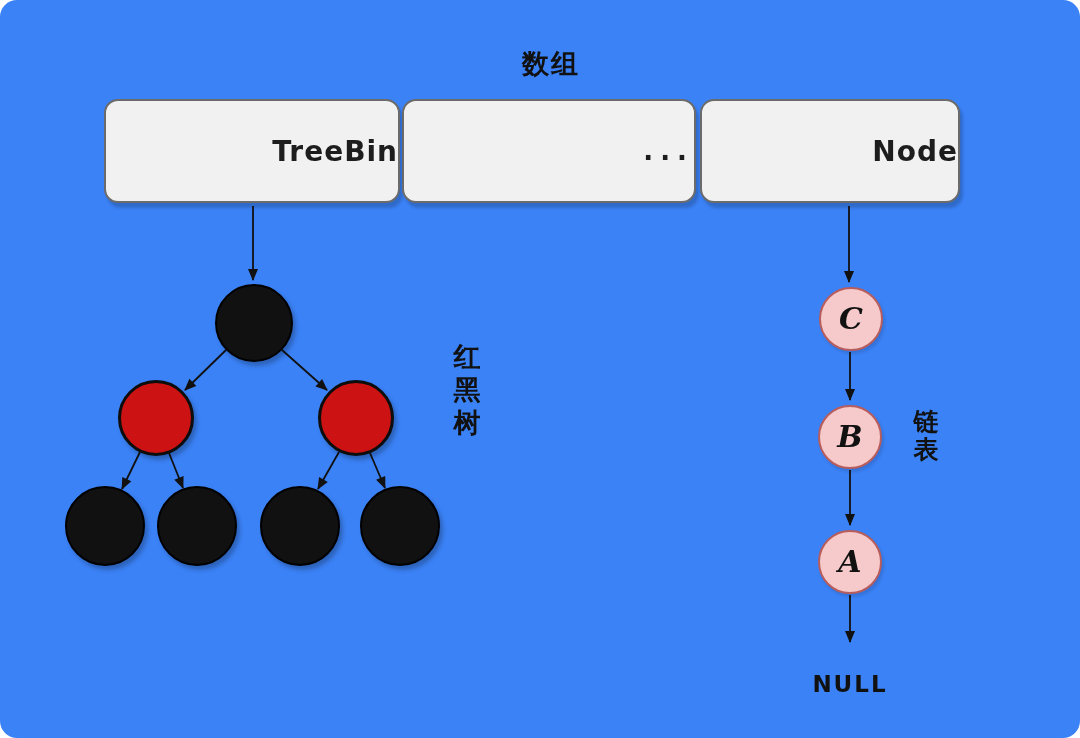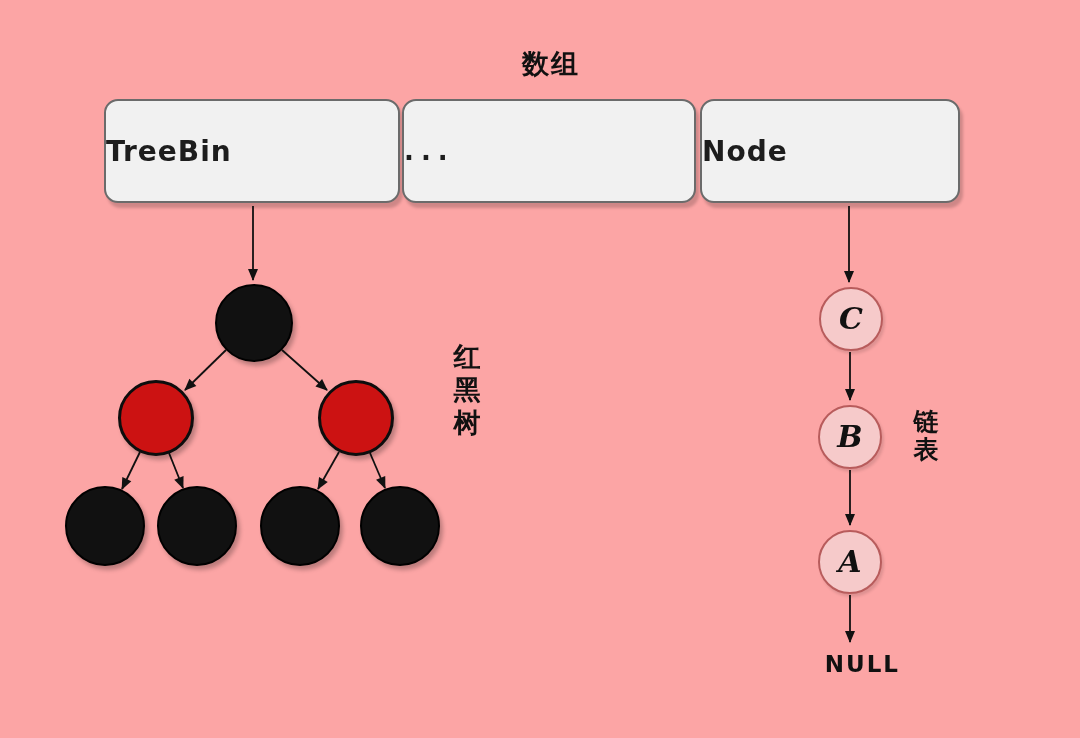--- a/index.html
+++ b/index.html
@@ -3,22 +3,23 @@
 <meta charset="utf-8">
 <style>
   * { margin: 0; padding: 0; box-sizing: border-box; }
   html, body { background: #ffffff; }
   body { font-family: "DejaVu Sans", "Liberation Sans", sans-serif; }
 
   .canvas {
     position: relative;
     width: 1080px;
     height: 738px;
-    background: #fca5a5;
+    background: #3b82f6;
     overflow: hidden;
+    border-radius: 17px;
   }
 
   .title {
     position: absolute;
     left: 471px;
     top: 46px;
     width: 160px;
     text-align: center;
     font-size: 27px;
     font-weight: bold;
@@ -29,21 +30,21 @@
   .array-box {
     position: absolute;
     top: 99px;
     height: 104px;
     background: var(--box-fill, #f1f1f1);
     border: 2px solid var(--box-border, #6b6b6b);
     border-radius: 14px;
     box-shadow: 3px 5px 3px rgba(0,0,0,0.18);
     display: flex;
     align-items: center;
-    justify-content: flex-start;
+    justify-content: flex-end;
   }
   .box-treebin { left: 104px; width: 296px; }
   .box-ellipsis { left: 402px; width: 294px; }
   .box-node { left: 700px; width: 260px; }
 
   .array-box .box-label {
     font-size: 28px;
     font-weight: bold;
     color: #1d1d1d;
     letter-spacing: 1px;
@@ -88,23 +89,23 @@
     align-items: center;
     font-weight: bold;
     color: var(--text-color, #111111);
   }
   .label-rbtree { left: 450px; top: 340px; width: 34px; font-size: 27px; line-height: 33px; }
   .label-linkedlist { left: 910px; top: 408px; width: 32px; font-size: 25px; line-height: 28px; }
 
   .null-label {
     position: absolute;
     left: 800px;
-    top: 651px;
+    top: 671px;
     width: 100px;
-    text-align: right;
+    text-align: center;
     font-size: 23px;
     font-weight: bold;
     letter-spacing: 2px;
     color: var(--text-color, #111111);
   }
 
   svg.arrow-layer {
     position: absolute;
     left: 0; top: 0;
     width: 1080px;

